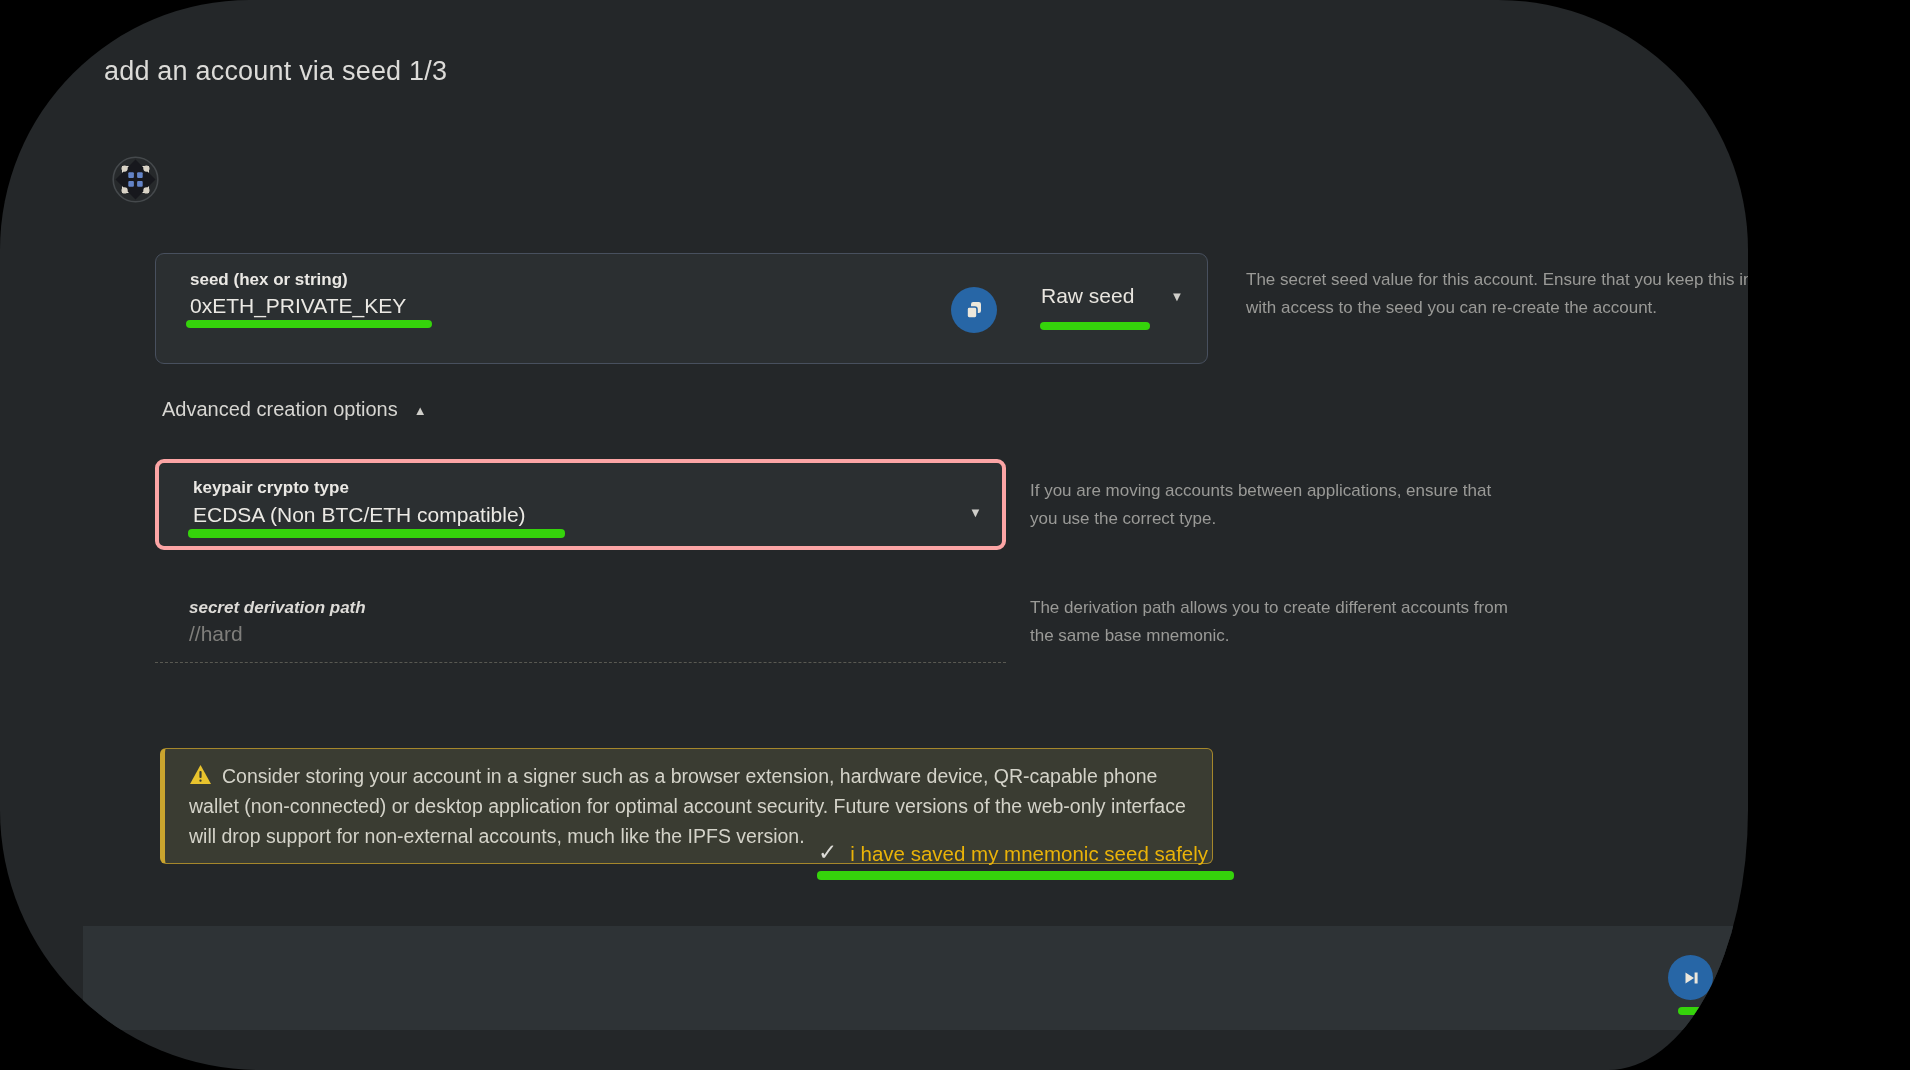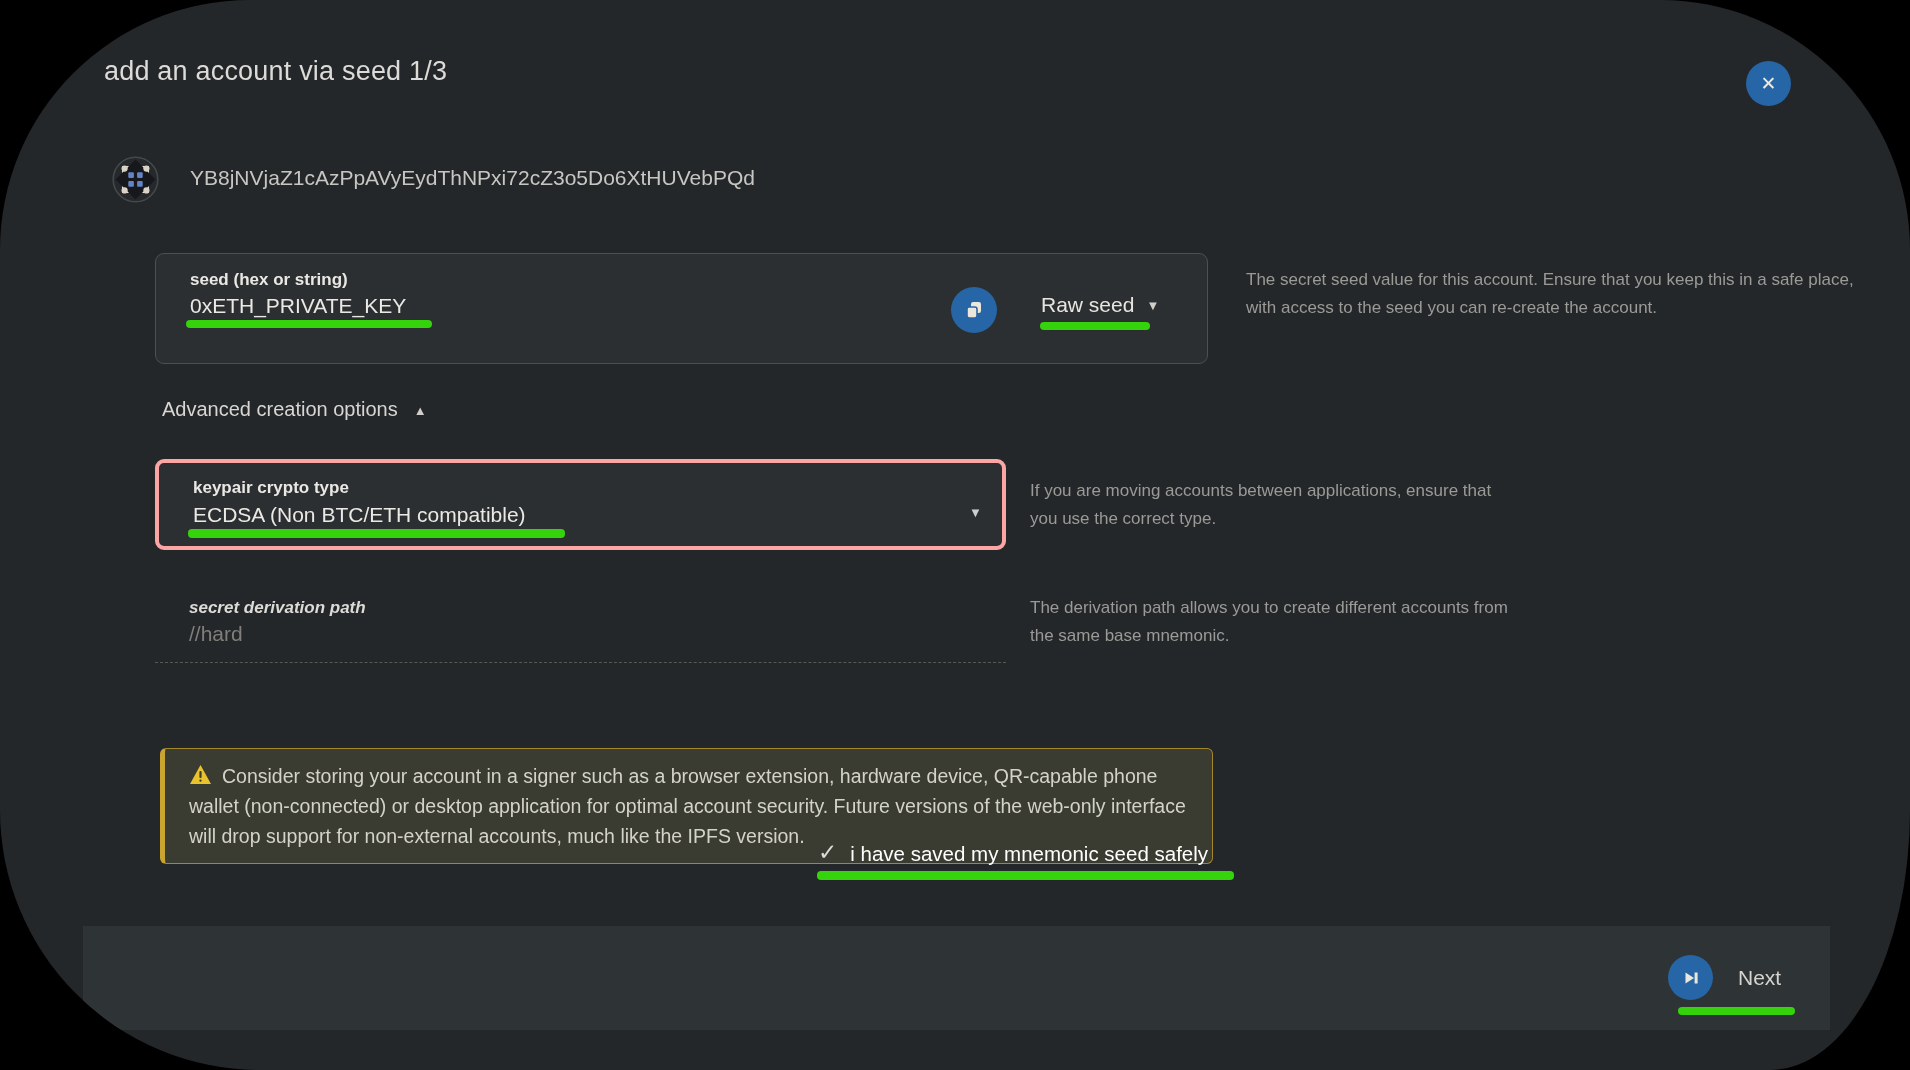--- a/index.html
+++ b/index.html
@@ -1,17 +1,17 @@
 <!DOCTYPE html>
 <html><head>
 <meta charset="utf-8">
 <style>
   html,body{margin:0;padding:0;background:#000;}
   #stage{
-    position:relative;width:1910px;height:1070px;background:#000;
+    position:relative;width:1748px;height:1070px;background:#000;
     font-family:"Liberation Sans","DejaVu Sans",sans-serif;overflow:hidden;
   }
   .modal{
     position:absolute;inset:0;background:#242729;overflow:hidden;
     border-radius:250px 250px 140px 260px / 250px 250px 260px 260px;
   }
   .title{position:absolute;left:104px;top:56px;font-size:27px;color:#dcdbd8;letter-spacing:.2px;}
   .close-btn{
     position:absolute;left:1746px;top:61px;width:45px;height:45px;border-radius:50%;
     background:#2766a6;color:#eee9df;display:flex;align-items:center;justify-content:center;
@@ -27,21 +27,21 @@
     border-bottom:1px dashed #595952;border-radius:0;}
   .field-label{position:absolute;font-size:17px;font-weight:bold;color:#eae8e4;}
   .field-value{position:absolute;font-size:21px;color:#ebe9e4;white-space:nowrap;}
   .placeholder{color:#7f7e7b;}
 
   .copy-btn{
     position:absolute;left:795px;top:33px;width:46px;height:46px;border-radius:50%;
     background:#2766a6;display:flex;align-items:center;justify-content:center;cursor:pointer;
   }
   .seed-type{
-    position:absolute;left:885px;top:39px;display:flex;align-items:center;gap:12px;cursor:pointer;
+    position:absolute;left:885px;top:30px;display:flex;align-items:center;gap:36px;cursor:pointer;
   }
   .seed-type .sel{font-size:21px;color:#e8e5df;}
   .caret{font-size:13px;color:#cfcec9;}
 
   .help{position:absolute;font-size:17px;line-height:28px;color:#9a9a97;}
   .help-1{left:1246px;top:266px;width:612px;}
   .help-2{left:1030px;top:477px;width:480px;}
   .help-3{left:1030px;top:594px;width:500px;}
 
   .advanced{
@@ -52,21 +52,21 @@
 
   .warning-box{
     position:absolute;left:160px;top:700px;width:1053px;min-height:114px;box-sizing:border-box;
     background:#3a3c32;border:1.5px solid #a5872b;border-left:5px solid #c9a42e;border-radius:6px;
     padding:12px 22px 12px 24px;font-size:19.5px;line-height:30px;color:#d4d3c9;margin-top:48px;
   }
   .warn-icon{display:inline-block;margin-right:10px;transform:translateY(2px);}
 
   .confirm-row{position:absolute;left:818px;top:839px;display:flex;align-items:flex-start;gap:13px;cursor:pointer;}
   .confirm-row .check{font-size:23px;color:#dbdad6;line-height:26px;}
-  .confirm-row .lbl{font-size:20.5px;color:#ffffff;padding-top:3px;}
+  .confirm-row .lbl{font-size:20.5px;color:#eab308;padding-top:3px;}
 
   .footer{position:absolute;left:83px;top:926px;width:1747px;height:104px;background:#2e3336;}
   .next-btn{position:absolute;left:1668px;top:955px;display:flex;align-items:center;gap:25px;cursor:pointer;}
   .next-circle{
     width:45px;height:45px;border-radius:50%;background:#2766a6;
     display:flex;align-items:center;justify-content:center;
   }
   .next-label{font-size:21px;color:#d6d4d0;}
 
   .annot{position:absolute;background:#35d30b;border-radius:4px;}
@@ -96,21 +96,20 @@
         <circle cx="12.6" cy="12.6" r="3.1" fill="#d9d3c6"></circle>
         <circle cx="34.4" cy="12.6" r="3.1" fill="#d9d3c6"></circle>
         <circle cx="12.6" cy="34.4" r="3.1" fill="#d9d3c6"></circle>
         <circle cx="34.4" cy="34.4" r="3.1" fill="#d9d3c6"></circle>
         <rect x="16.3" y="16.3" width="5.6" height="5.6" rx="1" fill="#6383c6"></rect>
         <rect x="25.1" y="16.3" width="5.6" height="5.6" rx="1" fill="#6383c6"></rect>
         <rect x="16.3" y="25.1" width="5.6" height="5.6" rx="1" fill="#6383c6"></rect>
         <rect x="25.1" y="25.1" width="5.6" height="5.6" rx="1" fill="#6383c6"></rect>
       </svg>
     </div>
-    <div class="address">YB8jNVjaZ1cAzPpAVyEydThNPxi72cZ3o5Do6XtHUVebPQd</div>
 
     <div class="input-box seed-box">
       <div class="field-label" style="left:34px;top:16px;">seed (hex or string)</div>
       <div class="field-value" style="left:34px;top:40px;">0xETH_PRIVATE_KEY</div>
       <div class="copy-btn">
         <svg width="22" height="22" viewBox="0 0 22 22">
           <rect x="8" y="3" width="10" height="11" rx="2.2" fill="#ece7db"></rect>
           <rect x="4" y="8" width="10" height="11" rx="2.2" fill="#ece7db" stroke="#2766a6" stroke-width="1.6"></rect>
         </svg>
       </div>

